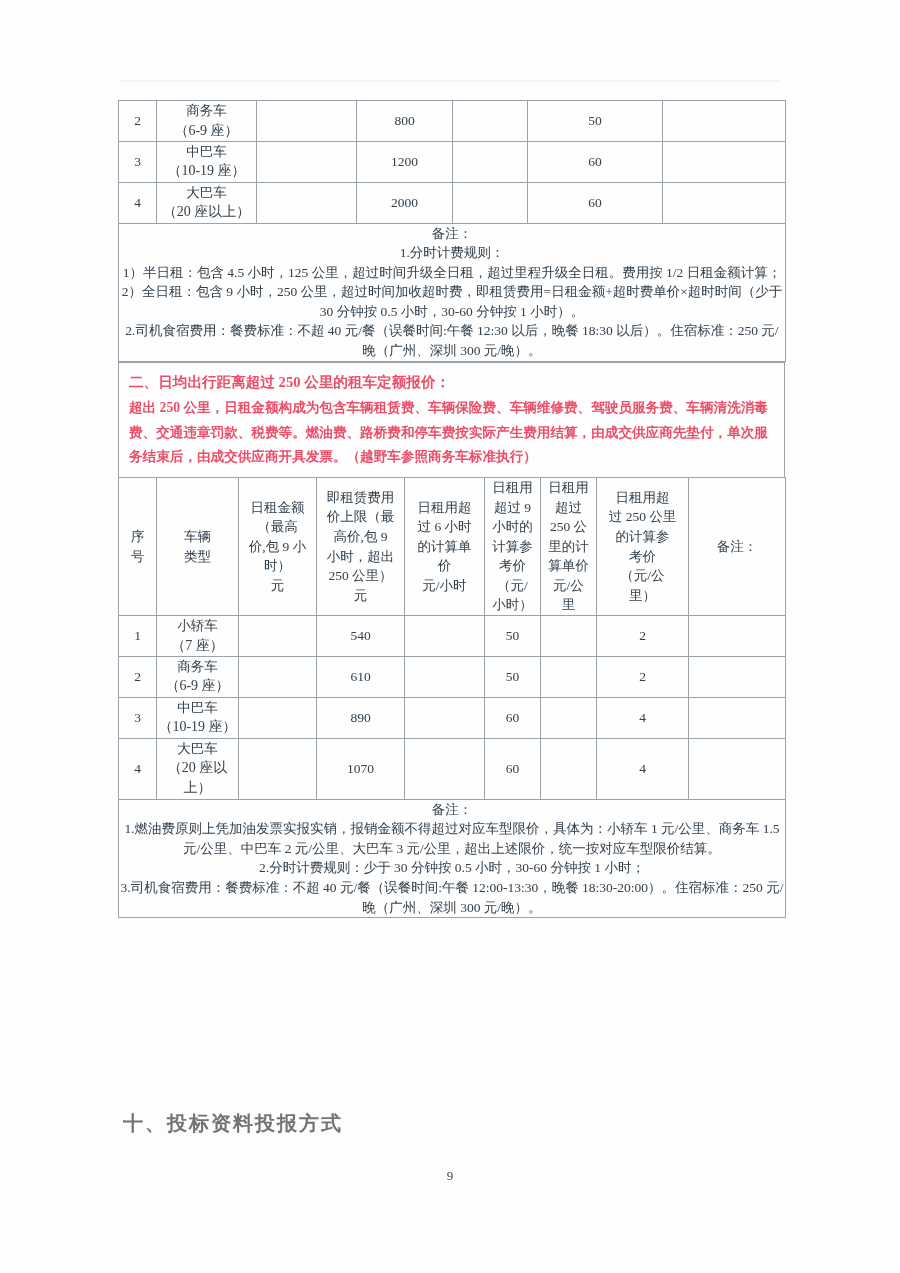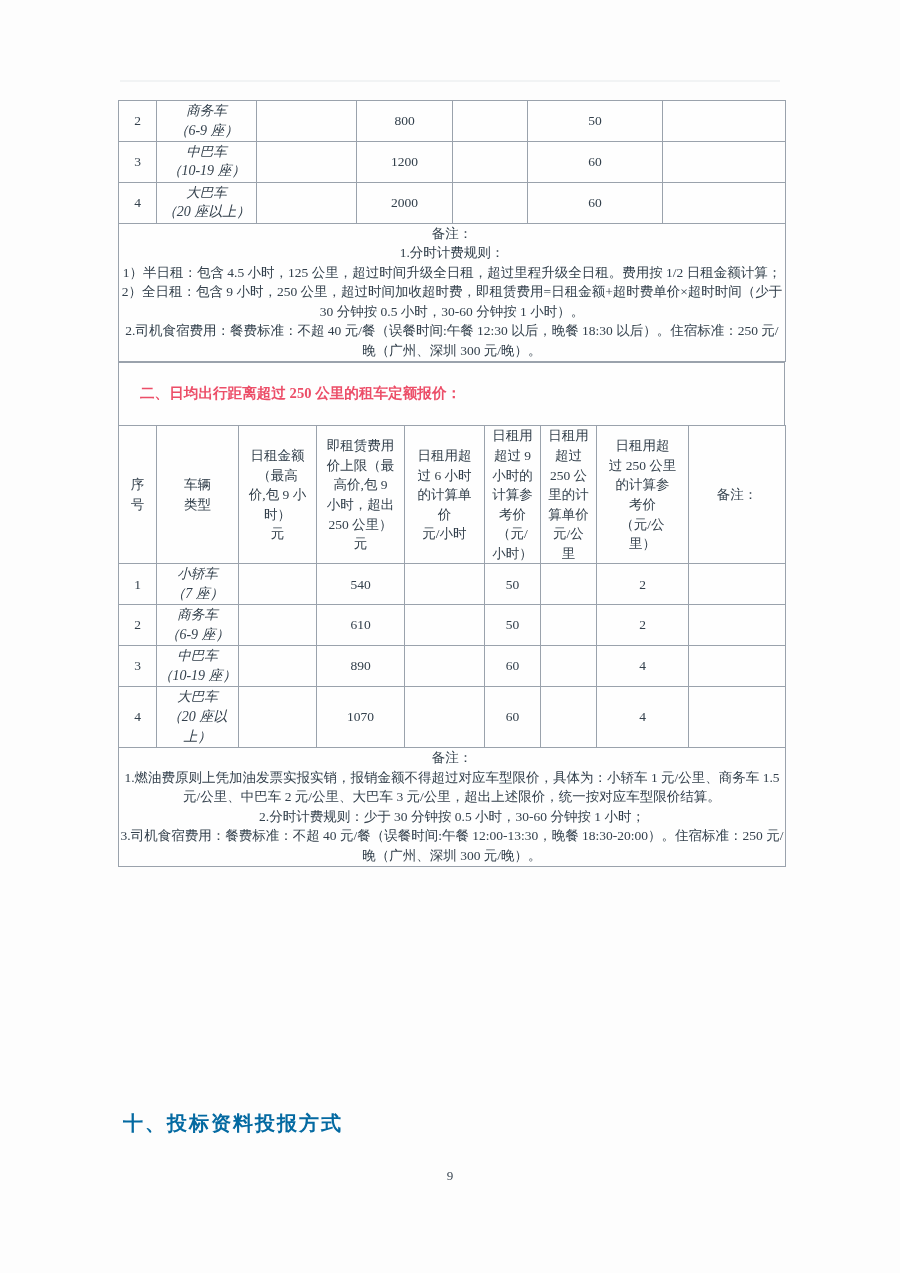--- a/index.html
+++ b/index.html
@@ -46,21 +46,20 @@
     text-align: center;
     font-size: 13.5px;
     color: #33404c;
     line-height: 1.45;
   }
 
   .vtype {
     font-size: 13.5px;
     line-height: 1.5;
     padding: 5px 2px;
-    font-style: italic;
   }
   .vtype .sub { font-size: 14px; }
 
   .num { font-size: 14px; }
 
   
   td.notes {
     text-align: left;
     padding: 7px 9px 9px 9px;
     color: #e47b8c;
@@ -85,31 +84,31 @@
     border: 1px solid #9aa2ac;
     border-bottom: none;
     padding: 6px 9px 7px 9px;
     color: #ec4e68;
     font-weight: bold;
     font-size: 13.6px;
     line-height: 1.78;
     background: #fefefe;
   }
   .redblock .title { font-size: 14.6px; }
-  .redblock p { margin: 12px; }
+  .redblock p { margin: 1px; }
 
   
   .bottom-heading {
     position: absolute;
     left: 123px;
     top: 1110px;
     font-size: 20px;
     font-weight: bold;
     letter-spacing: 2px;
-    color: #0369a1;
+    color: #737373;
     font-family: "Liberation Sans", "DejaVu Sans", sans-serif;
     text-align: center;
   }
 
   .page-number {
     position: absolute;
     left: 0;
     top: 1168px;
     width: 900px;
     text-align: center;
@@ -189,20 +188,21 @@
             <p>1）半日租：包含 4.5 小时，125 公里，超过时间升级全日租，超过里程升级全日租。费用按 1/2 日租金额计算；</p>
             <p>2）全日租：包含 9 小时，250 公里，超过时间加收超时费，即租赁费用=日租金额+超时费单价×超时时间（少于 30 分钟按 0.5 小时，30-60 分钟按 1 小时）。</p>
             <p>2.司机食宿费用：餐费标准：不超 40 元/餐（误餐时间:午餐 12:30 以后，晚餐 18:30 以后）。住宿标准：250 元/晚（广州、深圳 300 元/晚）。</p>
           </td>
         </tr>
       </tbody>
     </table>
 
     <div class="redblock">
       <p class="title">二、日均出行距离超过 250 公里的租车定额报价：</p>
+      <p>超出 250 公里，日租金额构成为包含车辆租赁费、车辆保险费、车辆维修费、驾驶员服务费、车辆清洗消毒费、交通违章罚款、税费等。燃油费、路桥费和停车费按实际产生费用结算，由成交供应商先垫付，单次服务结束后，由成交供应商开具发票。（越野车参照商务车标准执行）</p>
     </div>
 
     <table class="doc-table">
       <colgroup>
         <col style="width:38px">
         <col style="width:82px">
         <col style="width:78px">
         <col style="width:88px">
         <col style="width:80px">
         <col style="width:56px">

